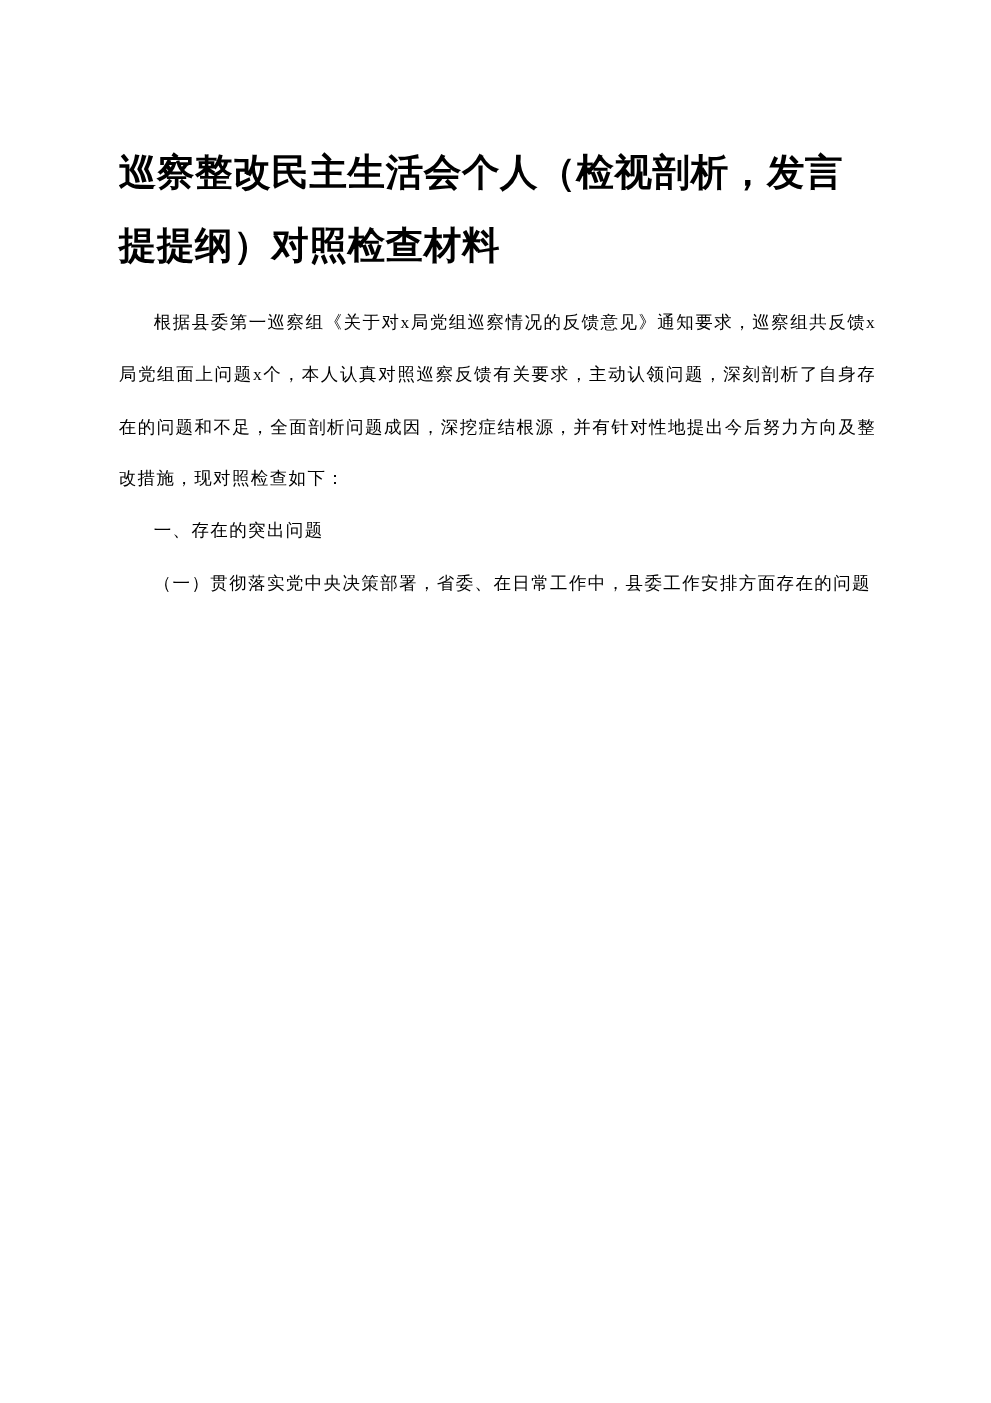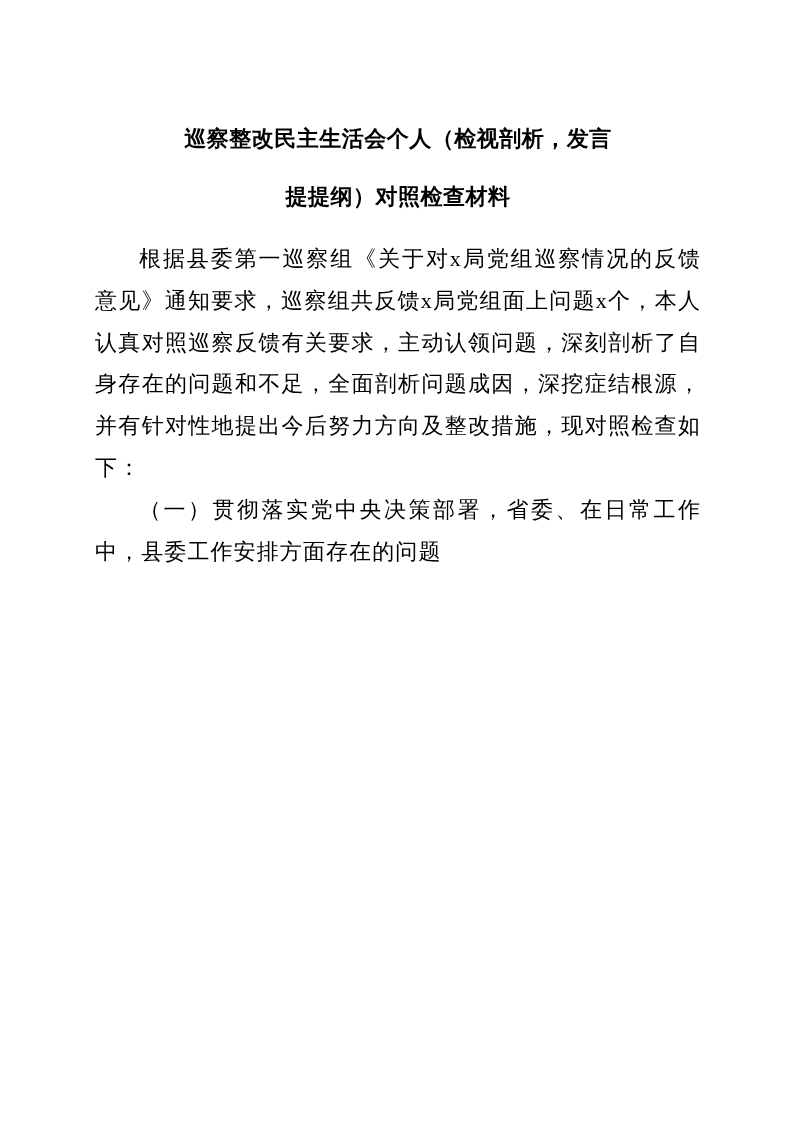--- a/index.html
+++ b/index.html
@@ -17,33 +17,33 @@
     color: #000000;
   }
   .content {
     position: absolute;
     left: 95px;
     top: 110px;
     width: 606px;
   }
   .doc-title {
     margin: 0 0 12px 0;
-    font-size: 22px;
+    font-size: 30px;
     font-weight: 700;
     line-height: 58px;
-    text-align: center;
+    text-align: left;
     letter-spacing: 0.5px;
   }
   .title-line {
     display: block;
     white-space: nowrap;
   }
   .para {
     margin: 0;
-    font-size: 22px;
+    font-size: 14px;
     line-height: 41.8px;
     letter-spacing: 1.1px;
     text-indent: 2em;
     text-align: justify;
     word-break: break-all;
     line-break: strict;
   }
 </style>
 </head>
 <body>
@@ -51,20 +51,21 @@
 <div class="page">
   <div class="content">
 
     <h1 class="doc-title">
       <span class="title-line">巡察整改民主生活会个人（检视剖析，发言</span>
       <span class="title-line">提提纲）对照检查材料</span>
     </h1>
 
     <p class="para">根据县委第一巡察组《关于对x局党组巡察情况的反馈意见》通知要求，巡察组共反馈x局党组面上问题x个，本人认真对照巡察反馈有关要求，主动认领问题，深刻剖析了自身存在的问题和不足，全面剖析问题成因，深挖症结根源，并有针对性地提出今后努力方向及整改措施，现对照检查如下：</p>
 
+    <p class="para">一、存在的突出问题</p>
 
     <p class="para">（一）贯彻落实党中央决策部署，省委、在日常工作中，县委工作安排方面存在的问题</p>
 
 
 
 
   </div>
 </div>
 
 </body></html>

